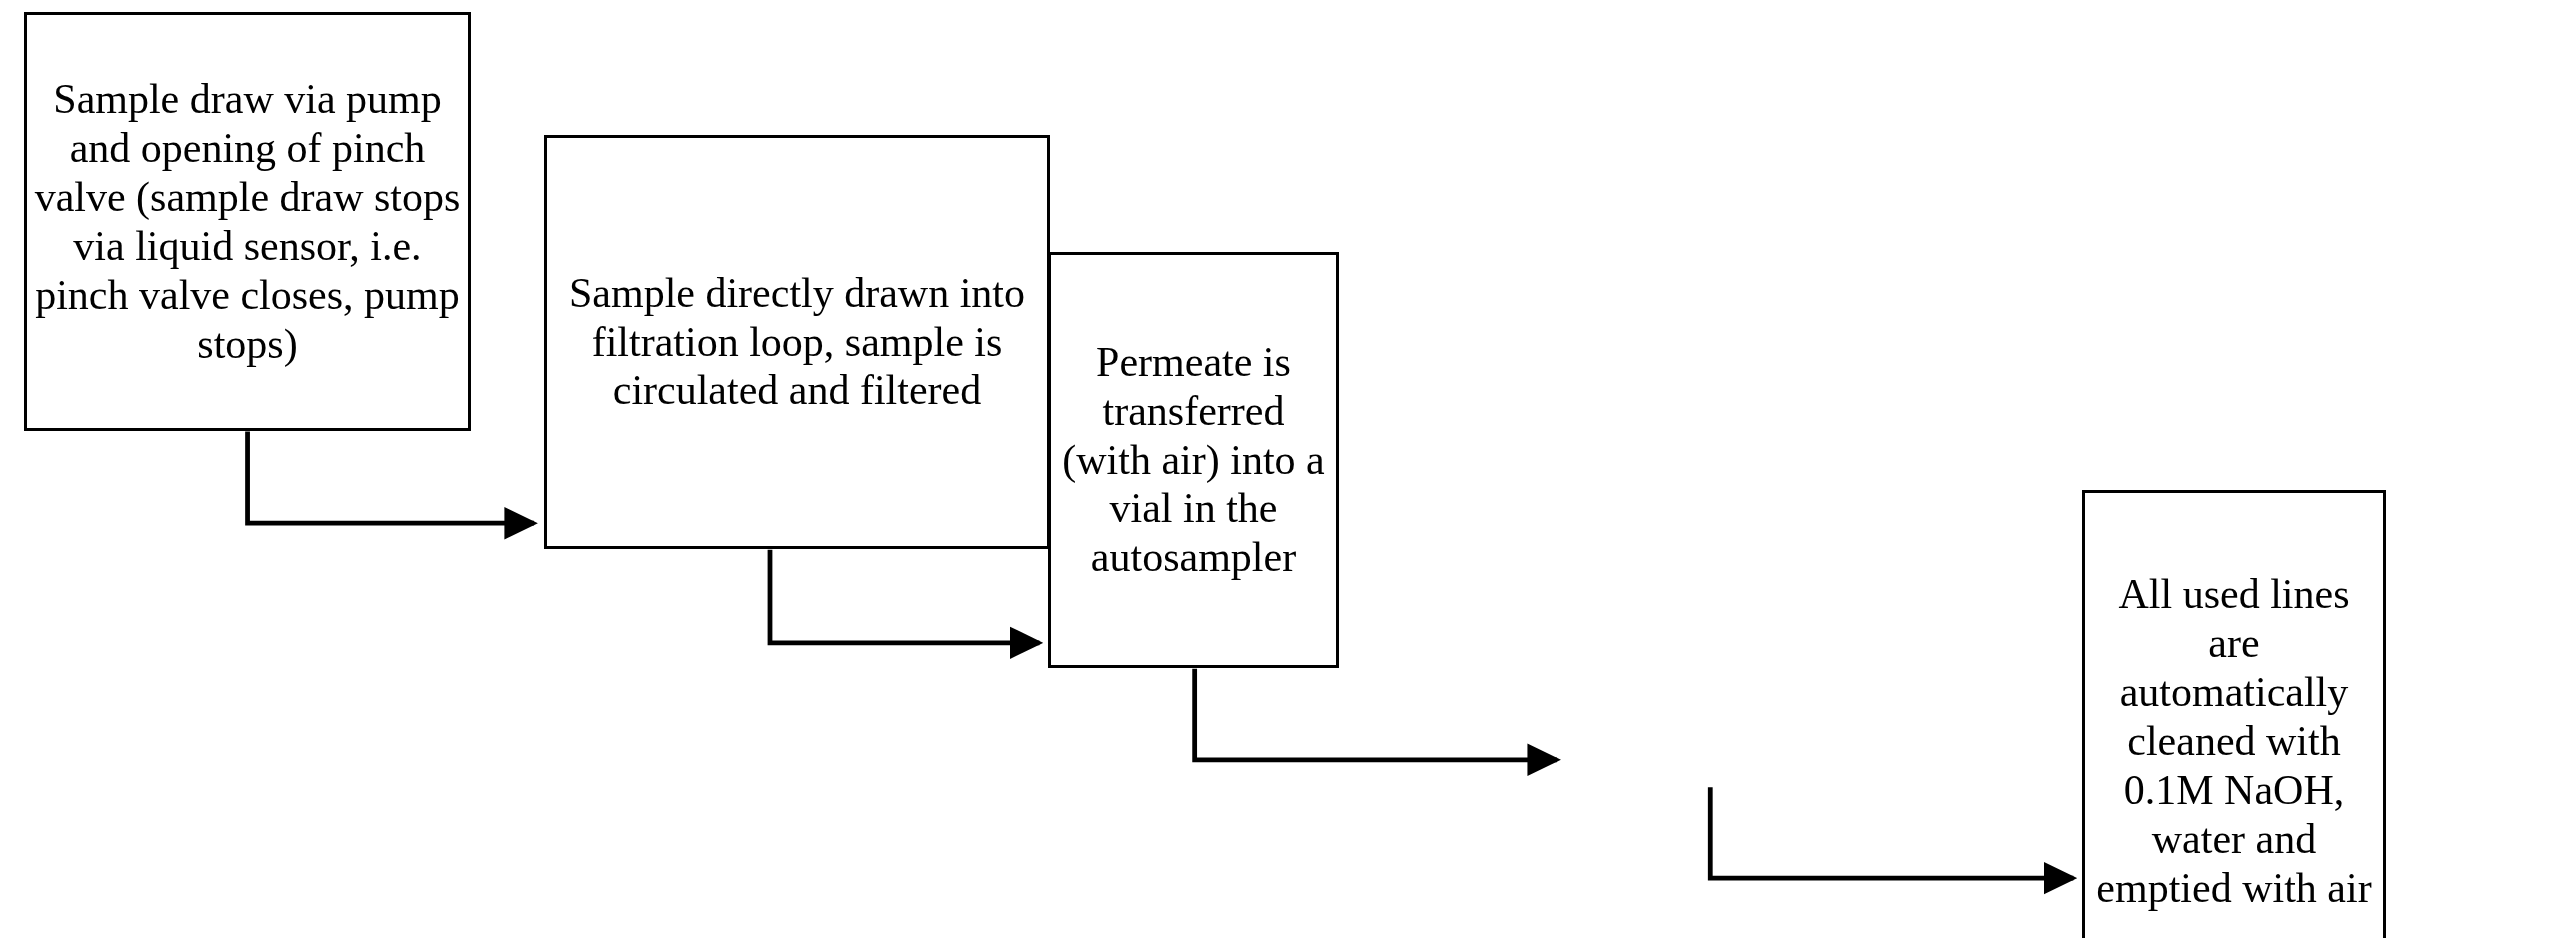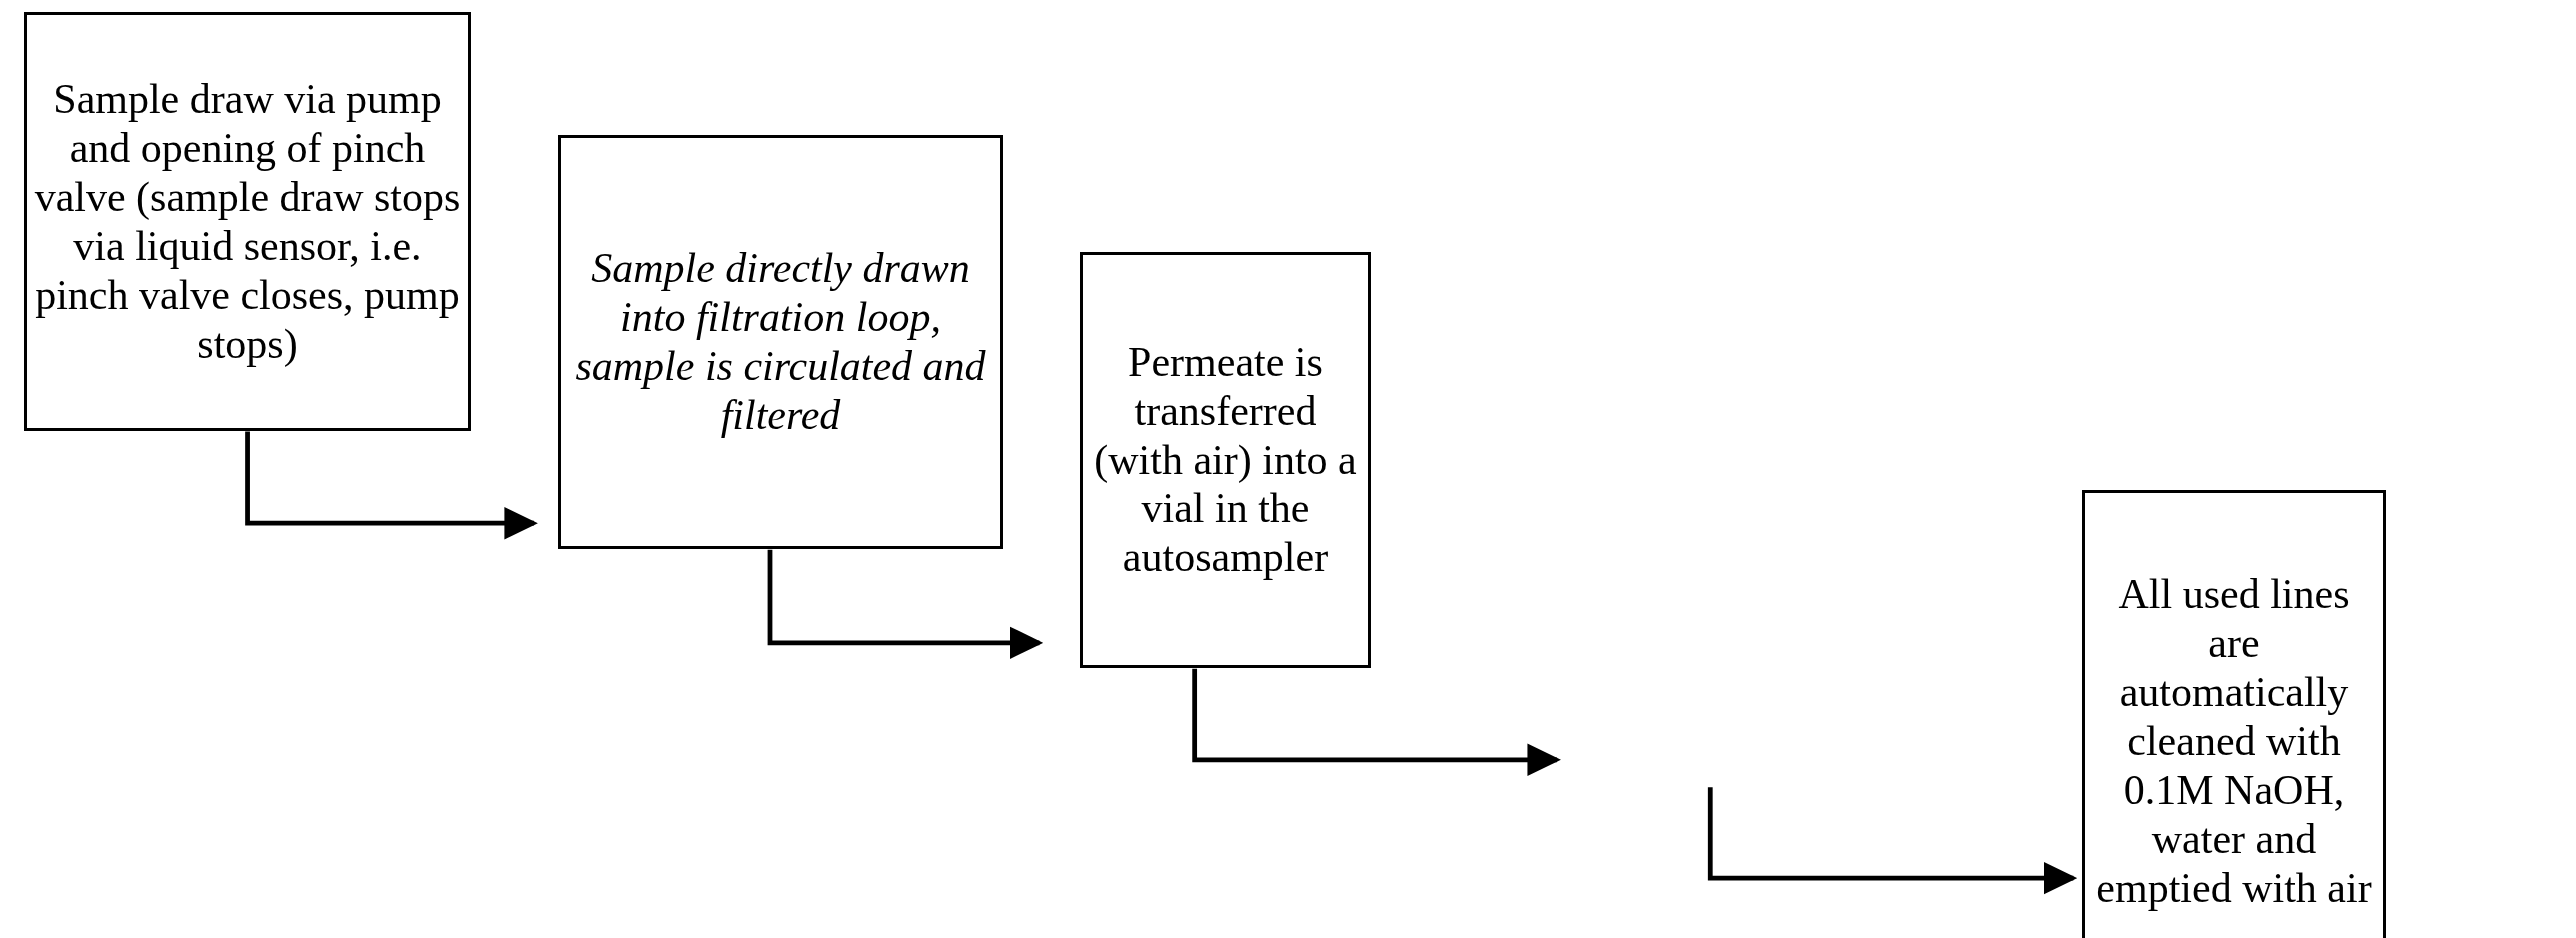--- a/index.html
+++ b/index.html
@@ -68,25 +68,25 @@
 
     <path d="M 1747 978 L 1747 1111 L 2277 1111" fill="none" stroke="#000000" stroke-width="7" marker-end="url(#arrowhead)"></path>
 
     <path d="M 2501 1151 L 2501 1284 L 3032 1284" fill="none" stroke="#000000" stroke-width="7" marker-end="url(#arrowhead)"></path>
   </svg>
 
   <div class="flow-box" id="box1" style="left:24px; top:12.3px; width:447px; height:419px;">
     <span class="flow-box-text">Sample draw via pump and opening of pinch valve (sample draw stops via liquid sensor, i.e. pinch valve closes, pump stops)</span>
   </div>
 
-  <div class="flow-box" id="box2" style="left:558px; top:135px; width:445px; height:414px;font-style:italic;">
+  <div class="flow-box" id="box2" style="left:544px; top:135px; width:506px; height:414px;">
     <span class="flow-box-text">Sample directly drawn into filtration loop, sample is circulated and filtered</span>
   </div>
 
-  <div class="flow-box" id="box3" style="left:1048px; top:252px; width:291px; height:416px;margin-left:32px;">
+  <div class="flow-box" id="box3" style="left:1048px; top:252px; width:291px; height:416px;">
     <span class="flow-box-text">Permeate is transferred (with air) into a vial in the autosampler</span>
   </div>
 
 
   <div class="flow-box" id="box5" style="left:2082px; top:490px; width:304px; height:503px;">
     <span class="flow-box-text">All used lines are automatically cleaned with 0.1M NaOH, water and emptied with air</span>
   </div>
 
 </div>
 

